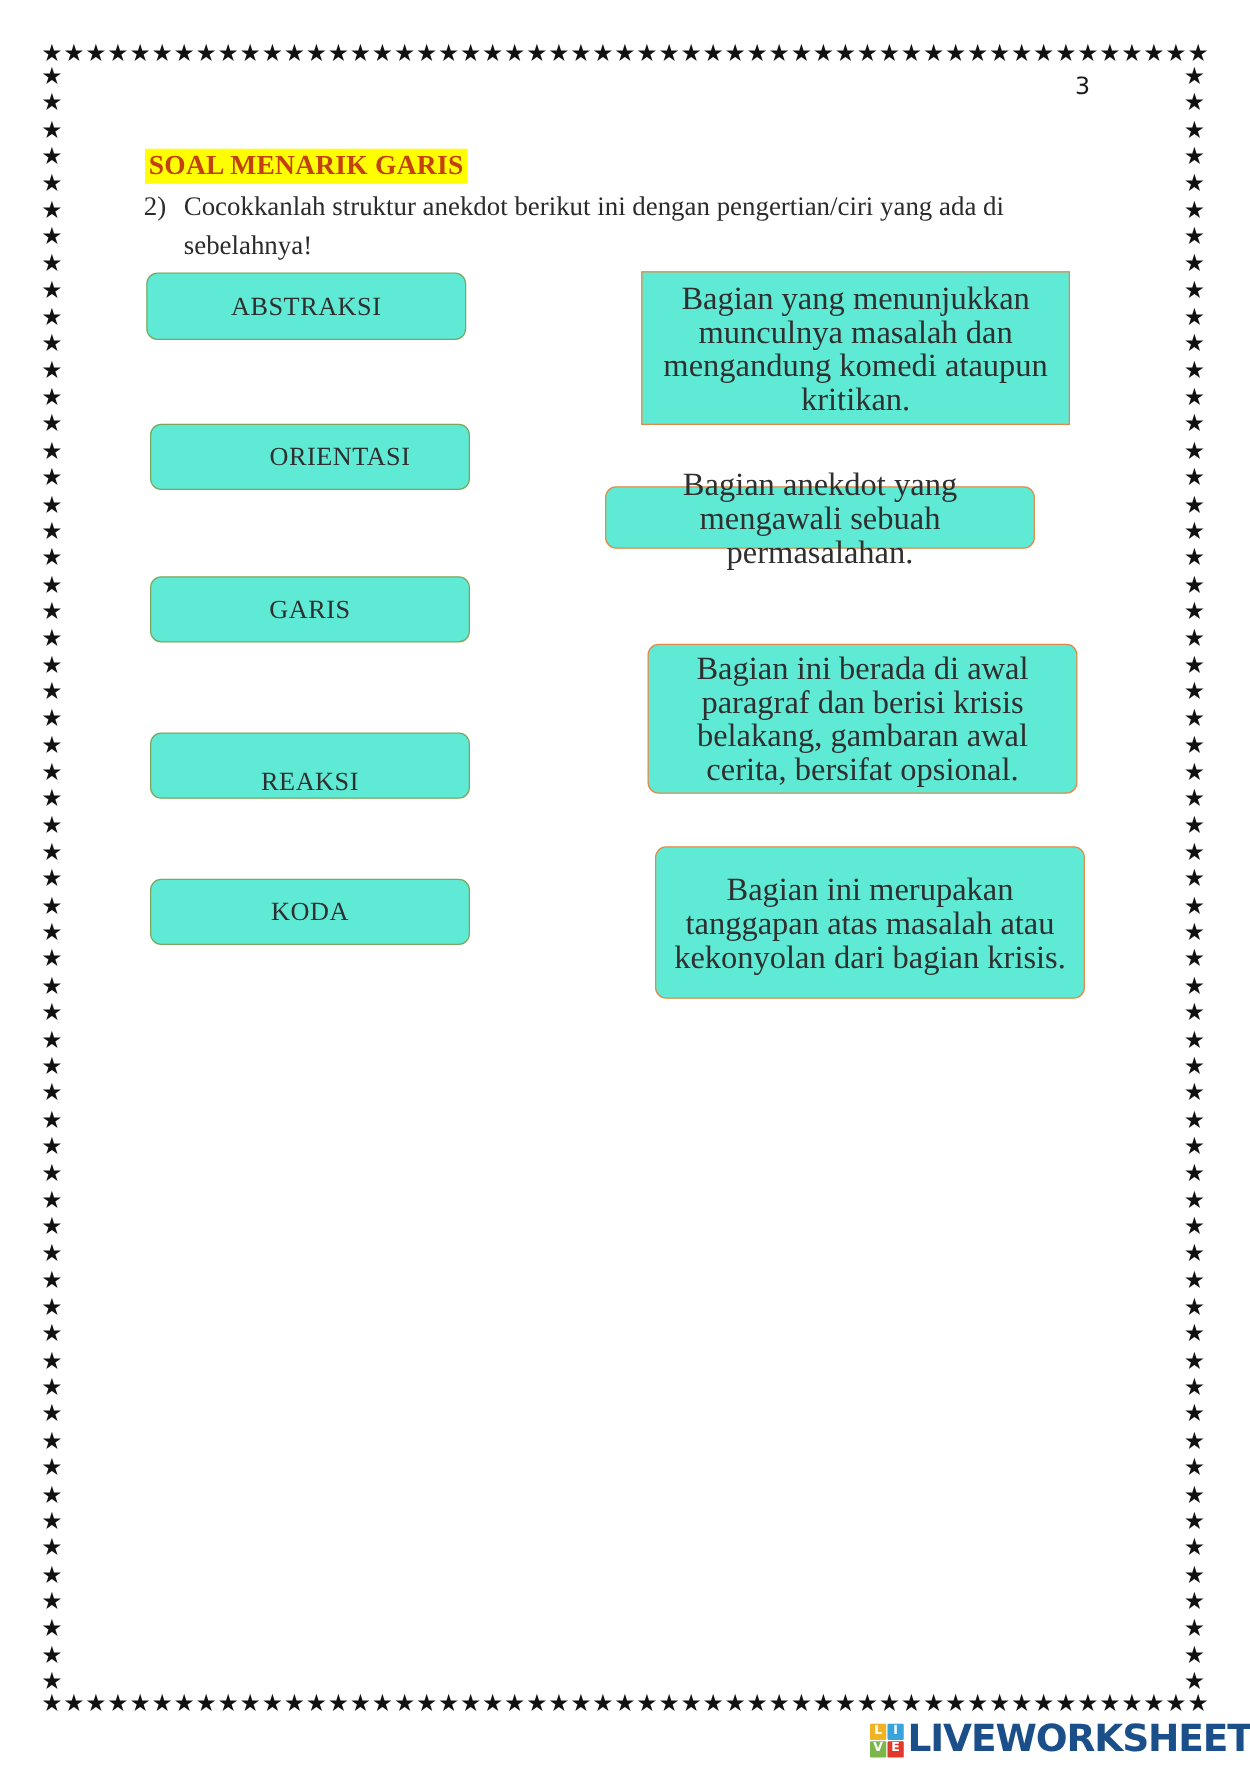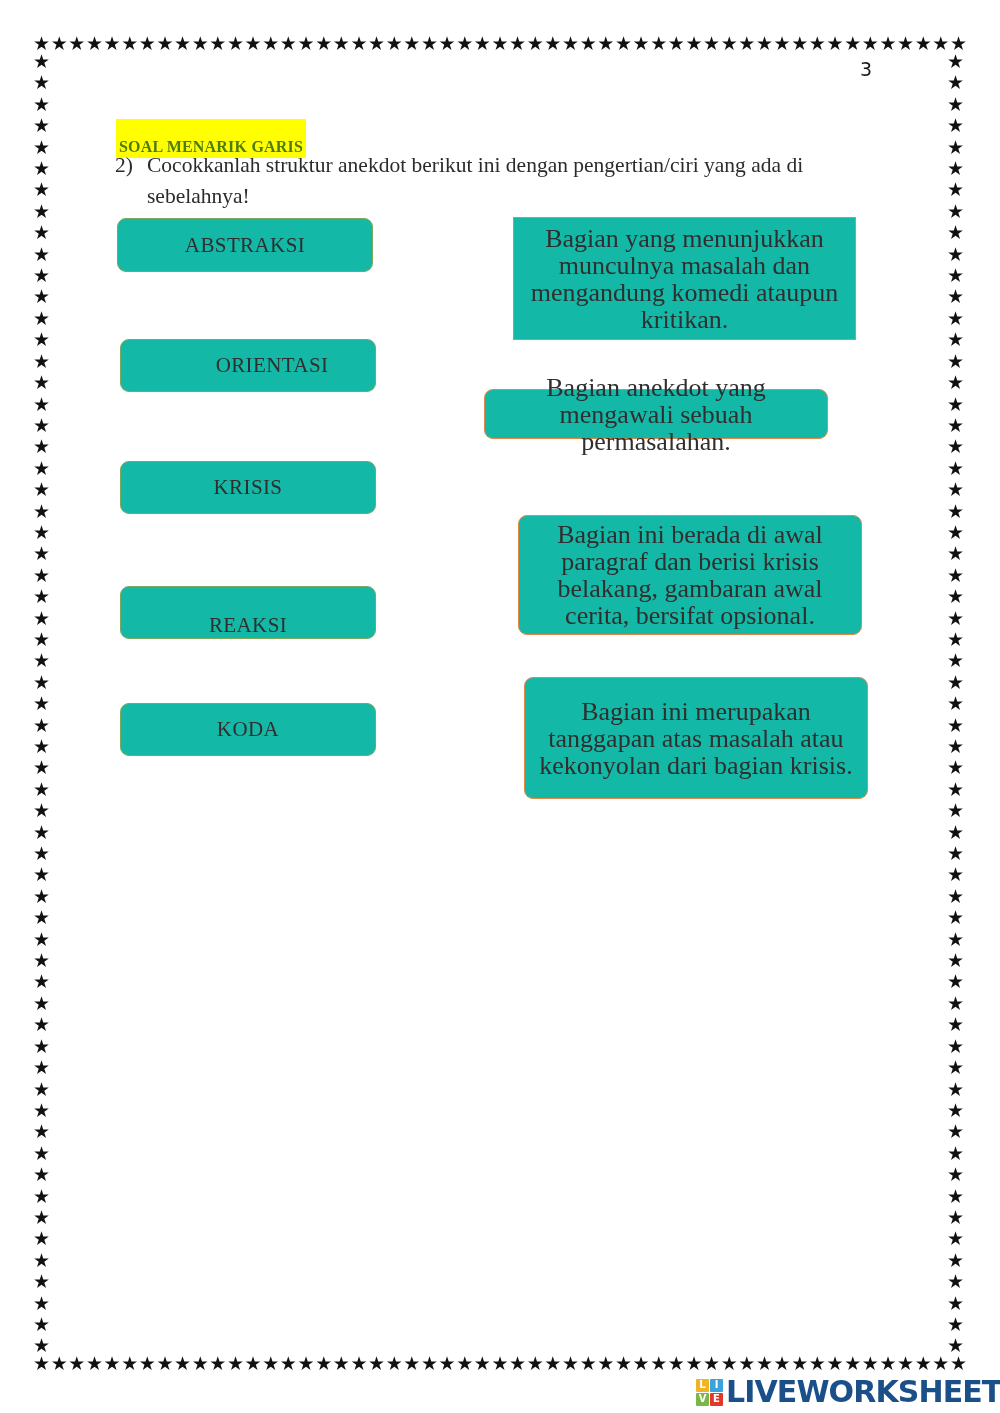--- a/index.html
+++ b/index.html
@@ -66,25 +66,25 @@
     color: #1a1a1a;
   }
 
   
   #section-title {
     position: absolute;
     left: 116px;
     top: 119px;
     font-family: "Liberation Serif", serif;
     font-weight: bold;
-    font-size: 16px;
+    font-size: 22px;
     letter-spacing: 0.2px;
-    color: #4d7c0f;
+    color: #c2410c;
     background: #ffff00;
-    padding: 19px 3px 2px 3px;
+    padding: 1px 3px 2px 3px;
     line-height: 1.12;
   }
 
   
   #instruction {
     position: absolute;
     left: 115px;
     top: 150px;
     width: 790px;
     font-size: 21.5px;
@@ -97,21 +97,21 @@
     flex: 0 0 32px;
   }
   #instruction-text {
     flex: 1 1 auto;
   }
 
   
   .match-box {
     position: absolute;
     box-sizing: border-box;
-    background: #14b8a6;
+    background: #5eead4;
     display: flex;
     align-items: center;
     justify-content: center;
     text-align: center;
     color: #2f2f2f;
   }
   .left-box {
     border: 1.6px solid #79a85e;
     border-radius: 9px;
     font-size: 21px;
@@ -188,21 +188,21 @@
 </div>
 
 <div id="left-column">
     <div class="match-box left-box" style="left: 117px; top: 218px; width: 256px; height: 54px;">
       <span>ABSTRAKSI</span>
     </div>
     <div class="match-box left-box" style="left: 120px; top: 339px; width: 256px; height: 53px; padding-left: 48px;">
       <span>ORIENTASI</span>
     </div>
     <div class="match-box left-box" style="left: 120px; top: 461px; width: 256px; height: 53px;">
-      <span>KRISIS</span>
+      <span>GARIS</span>
     </div>
     <div class="match-box left-box" style="left: 120px; top: 586px; width: 256px; height: 53px; align-items: flex-end;">
       <span>REAKSI</span>
     </div>
     <div class="match-box left-box" style="left: 120px; top: 703px; width: 256px; height: 53px;">
       <span>KODA</span>
     </div>
   </div>
 <div id="right-column">
     <div class="match-box right-box square" style="left: 513px; top: 217px; width: 343px; height: 123px;">

